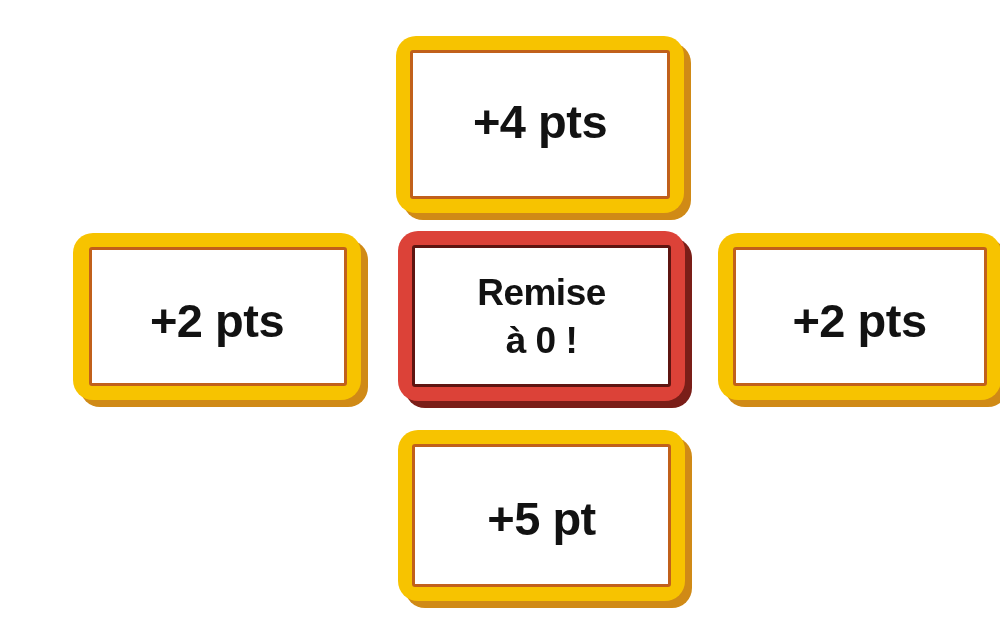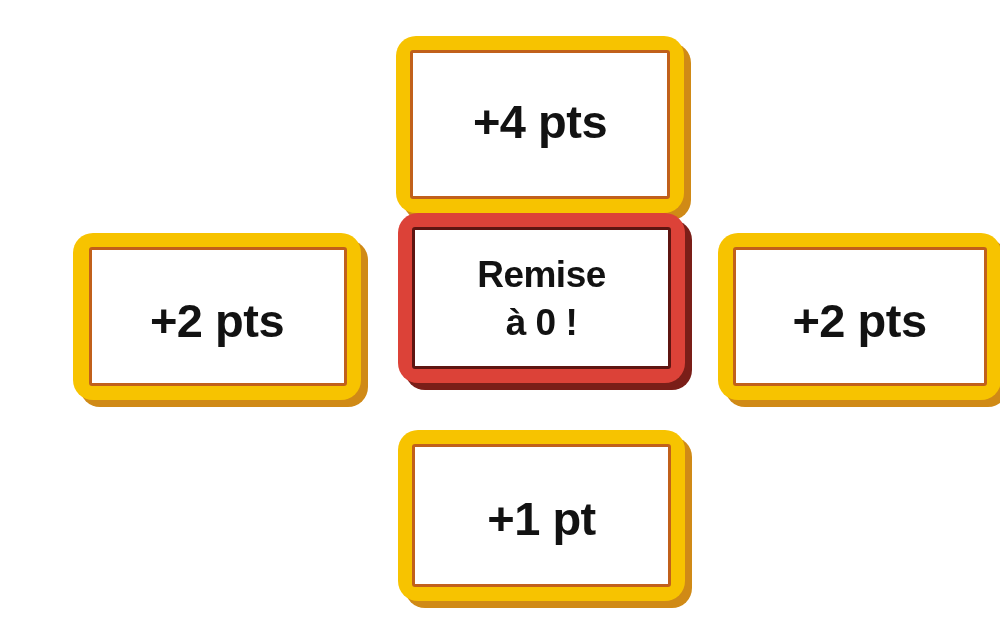--- a/index.html
+++ b/index.html
@@ -87,21 +87,21 @@
     left: 358px; top: 36px; width: 288px; height: 177px;
   }
   #card-top .face { left: 14px; top: 14px; right: 14px; bottom: 14px; }
 
   #card-left {
     left: 35px; top: 233px; width: 288px; height: 167px;
   }
   #card-left .face { left: 16px; top: 14px; right: 14px; bottom: 14px; }
 
   #card-center {
-    left: 360px; top: 213px; width: 287px; height: 170px;
+    left: 360px; top: 231px; width: 287px; height: 170px;
   }
   #card-center .face { left: 14px; top: 14px; right: 14px; bottom: 14px; }
 
   #card-right {
     left: 680px; top: 233px; width: 283px; height: 167px;
   }
   #card-right .face { left: 15px; top: 14px; right: 14px; bottom: 14px; }
 
   #card-bottom {
     left: 360px; top: 430px; width: 287px; height: 171px;
@@ -146,16 +146,16 @@
     <div class="shadow"></div>
     <div class="band"></div>
     <div class="face"></div>
     <div class="label">+2 pts</div>
   </div>
 
   <div class="card yellow" id="card-bottom">
     <div class="shadow"></div>
     <div class="band"></div>
     <div class="face"></div>
-    <div class="label">+1 pt</div>
+    <div class="label">+5 pt</div>
   </div>
 
 </div>
 
 </body></html>

